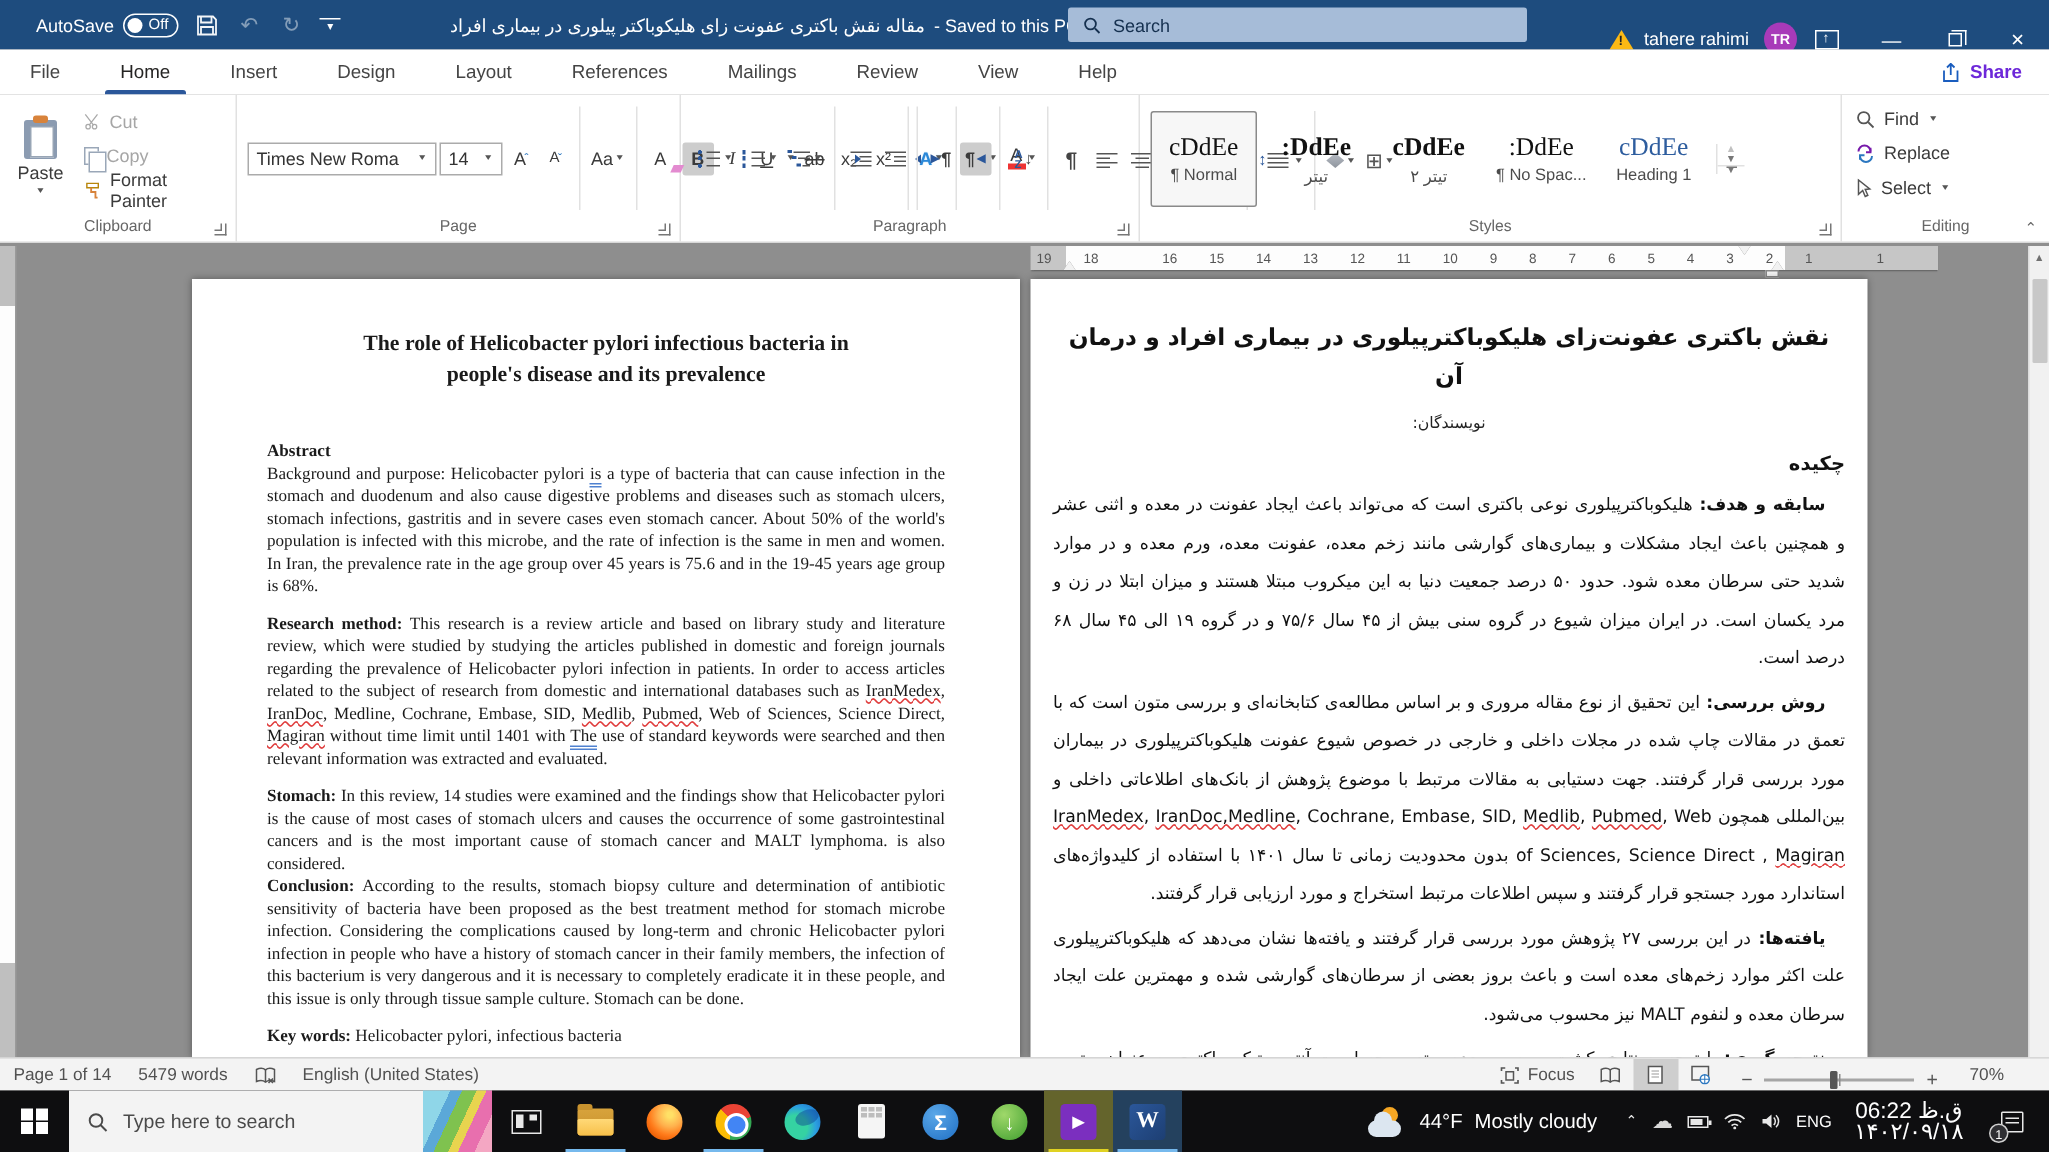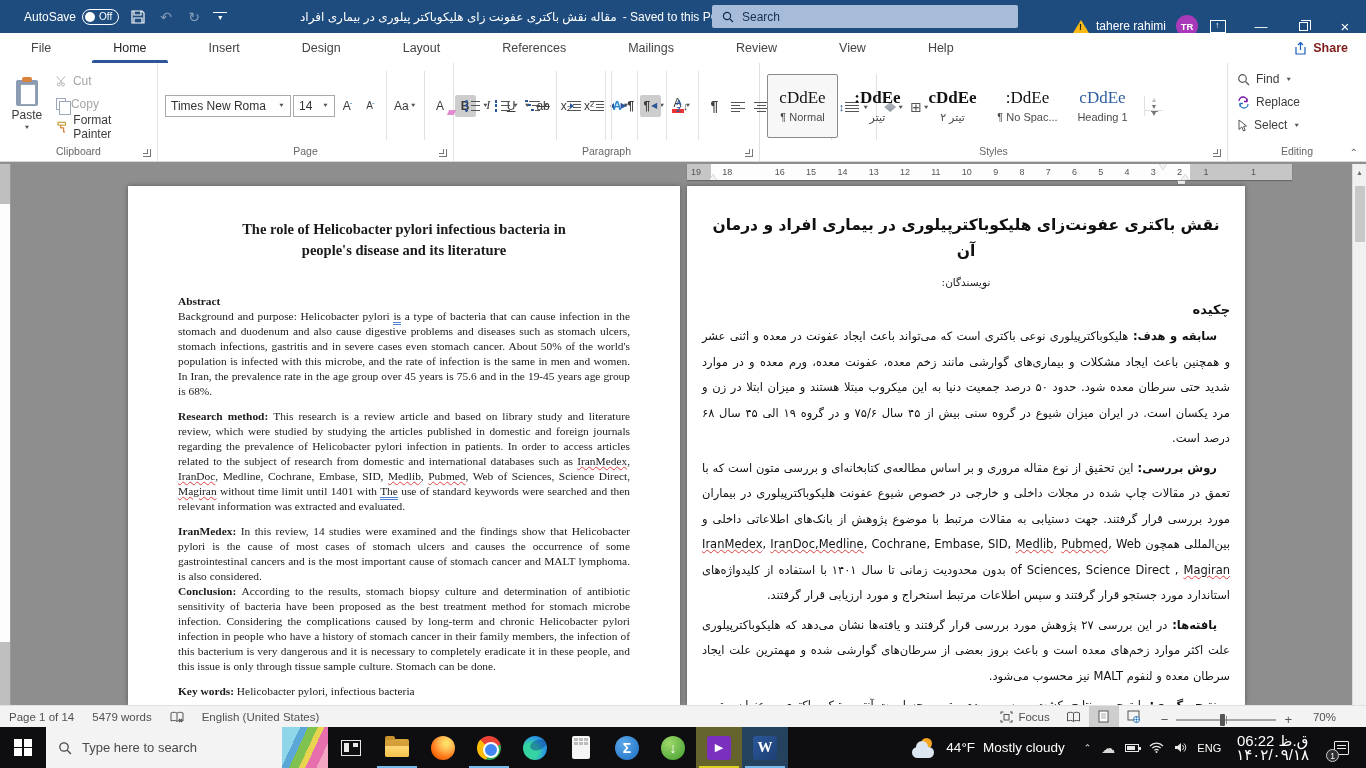--- a/index.html
+++ b/index.html
@@ -24,24 +24,24 @@
   .warn:after{content:"!";position:absolute;left:6px;top:2px;font-size:9px;color:#222;font-weight:bold}
   .avatar{width:22px;height:22px;border-radius:50%;background:#a83ab9;color:#fff;font-size:9.5px;display:flex;align-items:center;justify-content:center;margin:0 12px 0 10px;font-weight:bold}
   .winbtn{width:42px;height:33px;display:flex;align-items:center;justify-content:center;font-size:13px;color:#fff}
   .restore-ic{width:9px;height:9px;border:1px solid #fff;position:relative;background:#1e4c7e}
   .restore-ic:before{content:"";position:absolute;left:1px;top:-3px;width:9px;height:9px;border:1px solid #fff;border-left:none;border-bottom:none}
   .ribopt{width:16px;height:13px;border:1px solid #fff;position:relative;margin-right:14px}
   .ribopt:after{content:"↑";position:absolute;left:4px;top:-1px;font-size:9px}
 
   
   .tabsrow{position:absolute;top:33px;left:0;width:100%;height:30px;background:#fff;display:flex;align-items:stretch;font-size:12.5px;color:#444}
-  .rtab{display:flex;align-items:center;padding:0 31px;position:relative;cursor:default}
+  .rtab{display:flex;align-items:center;padding:0 20px;position:relative;cursor:default}
   .rtab.active{color:#252423}
   .rtab.active:after{content:"";position:absolute;left:10px;right:10px;bottom:0;height:3px;background:#2b579a;border-radius:2px 2px 0 0}
-  .share-btn{margin-left:auto;display:flex;align-items:center;gap:6px;color:#7f1d1d;font-weight:bold;padding:0 18px}
+  .share-btn{margin-left:auto;display:flex;align-items:center;gap:6px;color:#6d28d9;font-weight:bold;padding:0 18px}
 
   
   .ribbon{position:absolute;top:63px;left:0;width:100%;height:99px;background:#fff;border-bottom:1px solid #d8d8d8;display:flex;font-size:12px;color:#3b3b3b}
   .rgroup{position:relative;border-right:1px solid #e1e1e1;display:flex;flex-direction:column;padding:4px 3px 0}
   .rgroup-body{flex:1;display:flex}
   .rgroup-label{height:17px;font-size:10.5px;color:#666;text-align:center;line-height:15px;position:relative}
   .launcher{position:absolute;right:3px;bottom:4px;width:8px;height:8px;border-right:1px solid #777;border-bottom:1px solid #777}
   .launcher:before{content:"";position:absolute;right:2px;bottom:2px;width:4px;height:4px;border-right:1px solid #777;border-bottom:1px solid #777}
   .rbtn{display:inline-flex;align-items:center;justify-content:center;height:22px;min-width:21px;border-radius:2px;padding:0 2px;gap:1px}
   .rbtn.pressed{background:#cdcdcd}
@@ -550,26 +550,26 @@
           <span>1</span>
         </div>
       <span class="mk mk-fl"></span>
       <span class="mk mk-hang"></span>
       <span class="mk mk-box"></span>
       <span class="mk mk-right"></span>
     </div>
 
     <div class="page page-en">
       <div class="en-title">
-        <span>The role of Helicobacter pylori infectious bacteria in</span><br><span>people's disease and its literature</span>
+        <span>The role of Helicobacter pylori infectious bacteria in</span><br><span>people's disease and its prevalence</span>
       </div>
       <div class="en-h">Abstract</div>
       <p><span>Background and purpose: Helicobacter pylori </span><span class="gram">is</span><span> a type of bacteria that can cause infection in the stomach and duodenum and also cause digestive problems and diseases such as stomach ulcers, stomach infections, gastritis and in severe cases even stomach cancer. About 50% of the world's population is infected with this microbe, and the rate of infection is the same in men and women. In Iran, the prevalence rate in the age group over 45 years is 75.6 and in the 19-45 years age group is 68%.</span></p>
       <p><span class="b">Research method: </span><span>This research is a review article and based on library study and literature review, which were studied by studying the articles published in domestic and foreign journals regarding the prevalence of Helicobacter pylori infection in patients. In order to access articles related to the subject of research from domestic and international databases such as </span><span class="sp">IranMedex</span><span>, </span><span class="sp">IranDoc</span><span>, Medline, Cochrane, Embase, SID, </span><span class="sp">Medlib</span><span>, </span><span class="sp">Pubmed</span><span>, Web of Sciences, Science Direct, </span><span class="sp">Magiran</span><span> without time limit until 1401 with </span><span class="gram">The</span><span> use of standard keywords were searched and then relevant information was extracted and evaluated.</span></p>
-      <p style="margin-bottom:0"><span class="b">IranMedex: </span><span>In this review, 14 studies were examined and the findings show that Helicobacter pylori is the cause of most cases of stomach ulcers and causes the occurrence of some gastrointestinal cancers and is the most important cause of stomach cancer and MALT lymphoma. is also considered.</span></p>
+      <p style="margin-bottom:0"><span class="b">Stomach: </span><span>In this review, 14 studies were examined and the findings show that Helicobacter pylori is the cause of most cases of stomach ulcers and causes the occurrence of some gastrointestinal cancers and is the most important cause of stomach cancer and MALT lymphoma. is also considered.</span></p>
       <p><span class="b">Conclusion: </span><span>According to the results, stomach biopsy culture and determination of antibiotic sensitivity of bacteria have been proposed as the best treatment method for stomach microbe infection. Considering the complications caused by long-term and chronic Helicobacter pylori infection in people who have a history of stomach cancer in their family members, the infection of this bacterium is very dangerous and it is necessary to completely eradicate it in these people, and this issue is only through tissue sample culture. Stomach can be done.</span></p>
       <p><span class="b">Key words: </span><span>Helicobacter pylori, infectious bacteria</span></p>
     </div>
 
     <div class="page page-fa">
       <div class="fa-title">نقش باکتری عفونت‌زای هلیکوباکترپیلوری در بیماری افراد و درمان آن</div>
       <div class="fa-authors">نویسندگان:</div>
       <div class="fa-h">چکیده</div>
       <p><span class="b">سابقه و هدف: </span><span>هلیکوباکترپیلوری نوعی باکتری است که می‌تواند باعث ایجاد عفونت در معده و اثنی عشر و همچنین باعث ایجاد مشکلات و بیماری‌های گوارشی مانند زخم معده، عفونت معده، ورم معده و در موارد شدید حتی سرطان معده شود. حدود ۵۰ درصد جمعیت دنیا به این میکروب مبتلا هستند و میزان ابتلا در زن و مرد یکسان است. در ایران میزان شیوع در گروه سنی بیش از ۴۵ سال ۷۵/۶ و در گروه ۱۹ الی ۴۵ سال ۶۸ درصد است.</span></p>
       <p><span class="b">روش بررسی: </span><span>این تحقیق از نوع مقاله مروری و بر اساس مطالعه‌ی کتابخانه‌ای و بررسی متون است که با تعمق در مقالات چاپ شده در مجلات داخلی و خارجی در خصوص شیوع عفونت هلیکوباکترپیلوری در بیماران مورد بررسی قرار گرفتند. جهت دستیابی به مقالات مرتبط با موضوع پژوهش از بانک‌های اطلاعاتی داخلی و بین‌المللی همچون </span><span class="sp">IranMedex</span><span>, </span><span class="sp">IranDoc,Medline</span><span>, Cochrane, Embase, SID, </span><span class="sp">Medlib</span><span>, </span><span class="sp">Pubmed</span><span>, Web of Sciences, Science Direct , </span><span class="sp">Magiran</span><span> بدون محدودیت زمانی تا سال ۱۴۰۱ با استفاده از کلیدواژه‌های استاندارد مورد جستجو قرار گرفتند و سپس اطلاعات مرتبط استخراج و مورد ارزیابی قرار گرفتند.</span></p>

